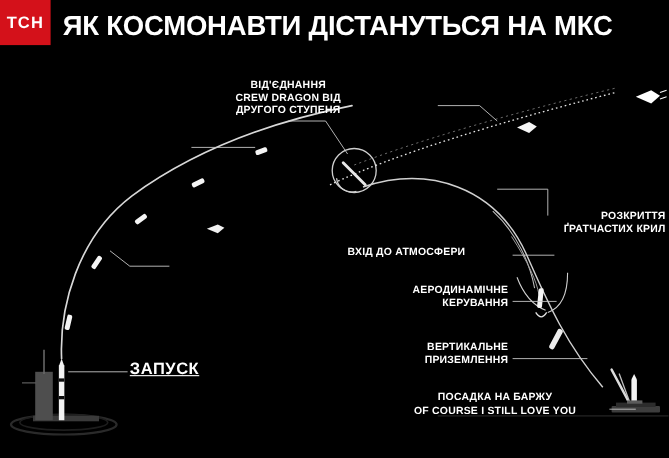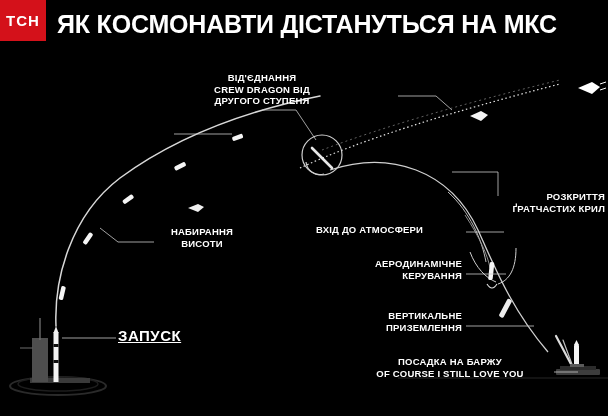--- a/index.html
+++ b/index.html
@@ -139,22 +139,20 @@
       <path d="M 466,326 L 534,326"></path>
       <path d="M 554,372 L 578,372"></path>
     </g>
   </svg>
 
   <div class="lbl l-separation">ВІД'ЄДНАННЯ
 CREW DRAGON ВІД
 ДРУГОГО СТУПЕНЯ</div>
   <div class="lbl l-gridfins">РОЗКРИТТЯ
 ҐРАТЧАСТИХ КРИЛ</div>
-  <div class="lbl l-altitude">НАБИРАННЯ
-ВИСОТИ</div>
   <div class="lbl big l-launch">ЗАПУСК</div>
   <div class="lbl l-atmosphere">ВХІД ДО АТМОСФЕРИ</div>
   <div class="lbl l-aero">АЕРОДИНАМІЧНЕ
 КЕРУВАННЯ</div>
   <div class="lbl l-vertical">ВЕРТИКАЛЬНЕ
 ПРИЗЕМЛЕННЯ</div>
   <div class="lbl l-barge">ПОСАДКА НА БАРЖУ
 OF COURSE I STILL LOVE YOU</div>
 
 </div>

